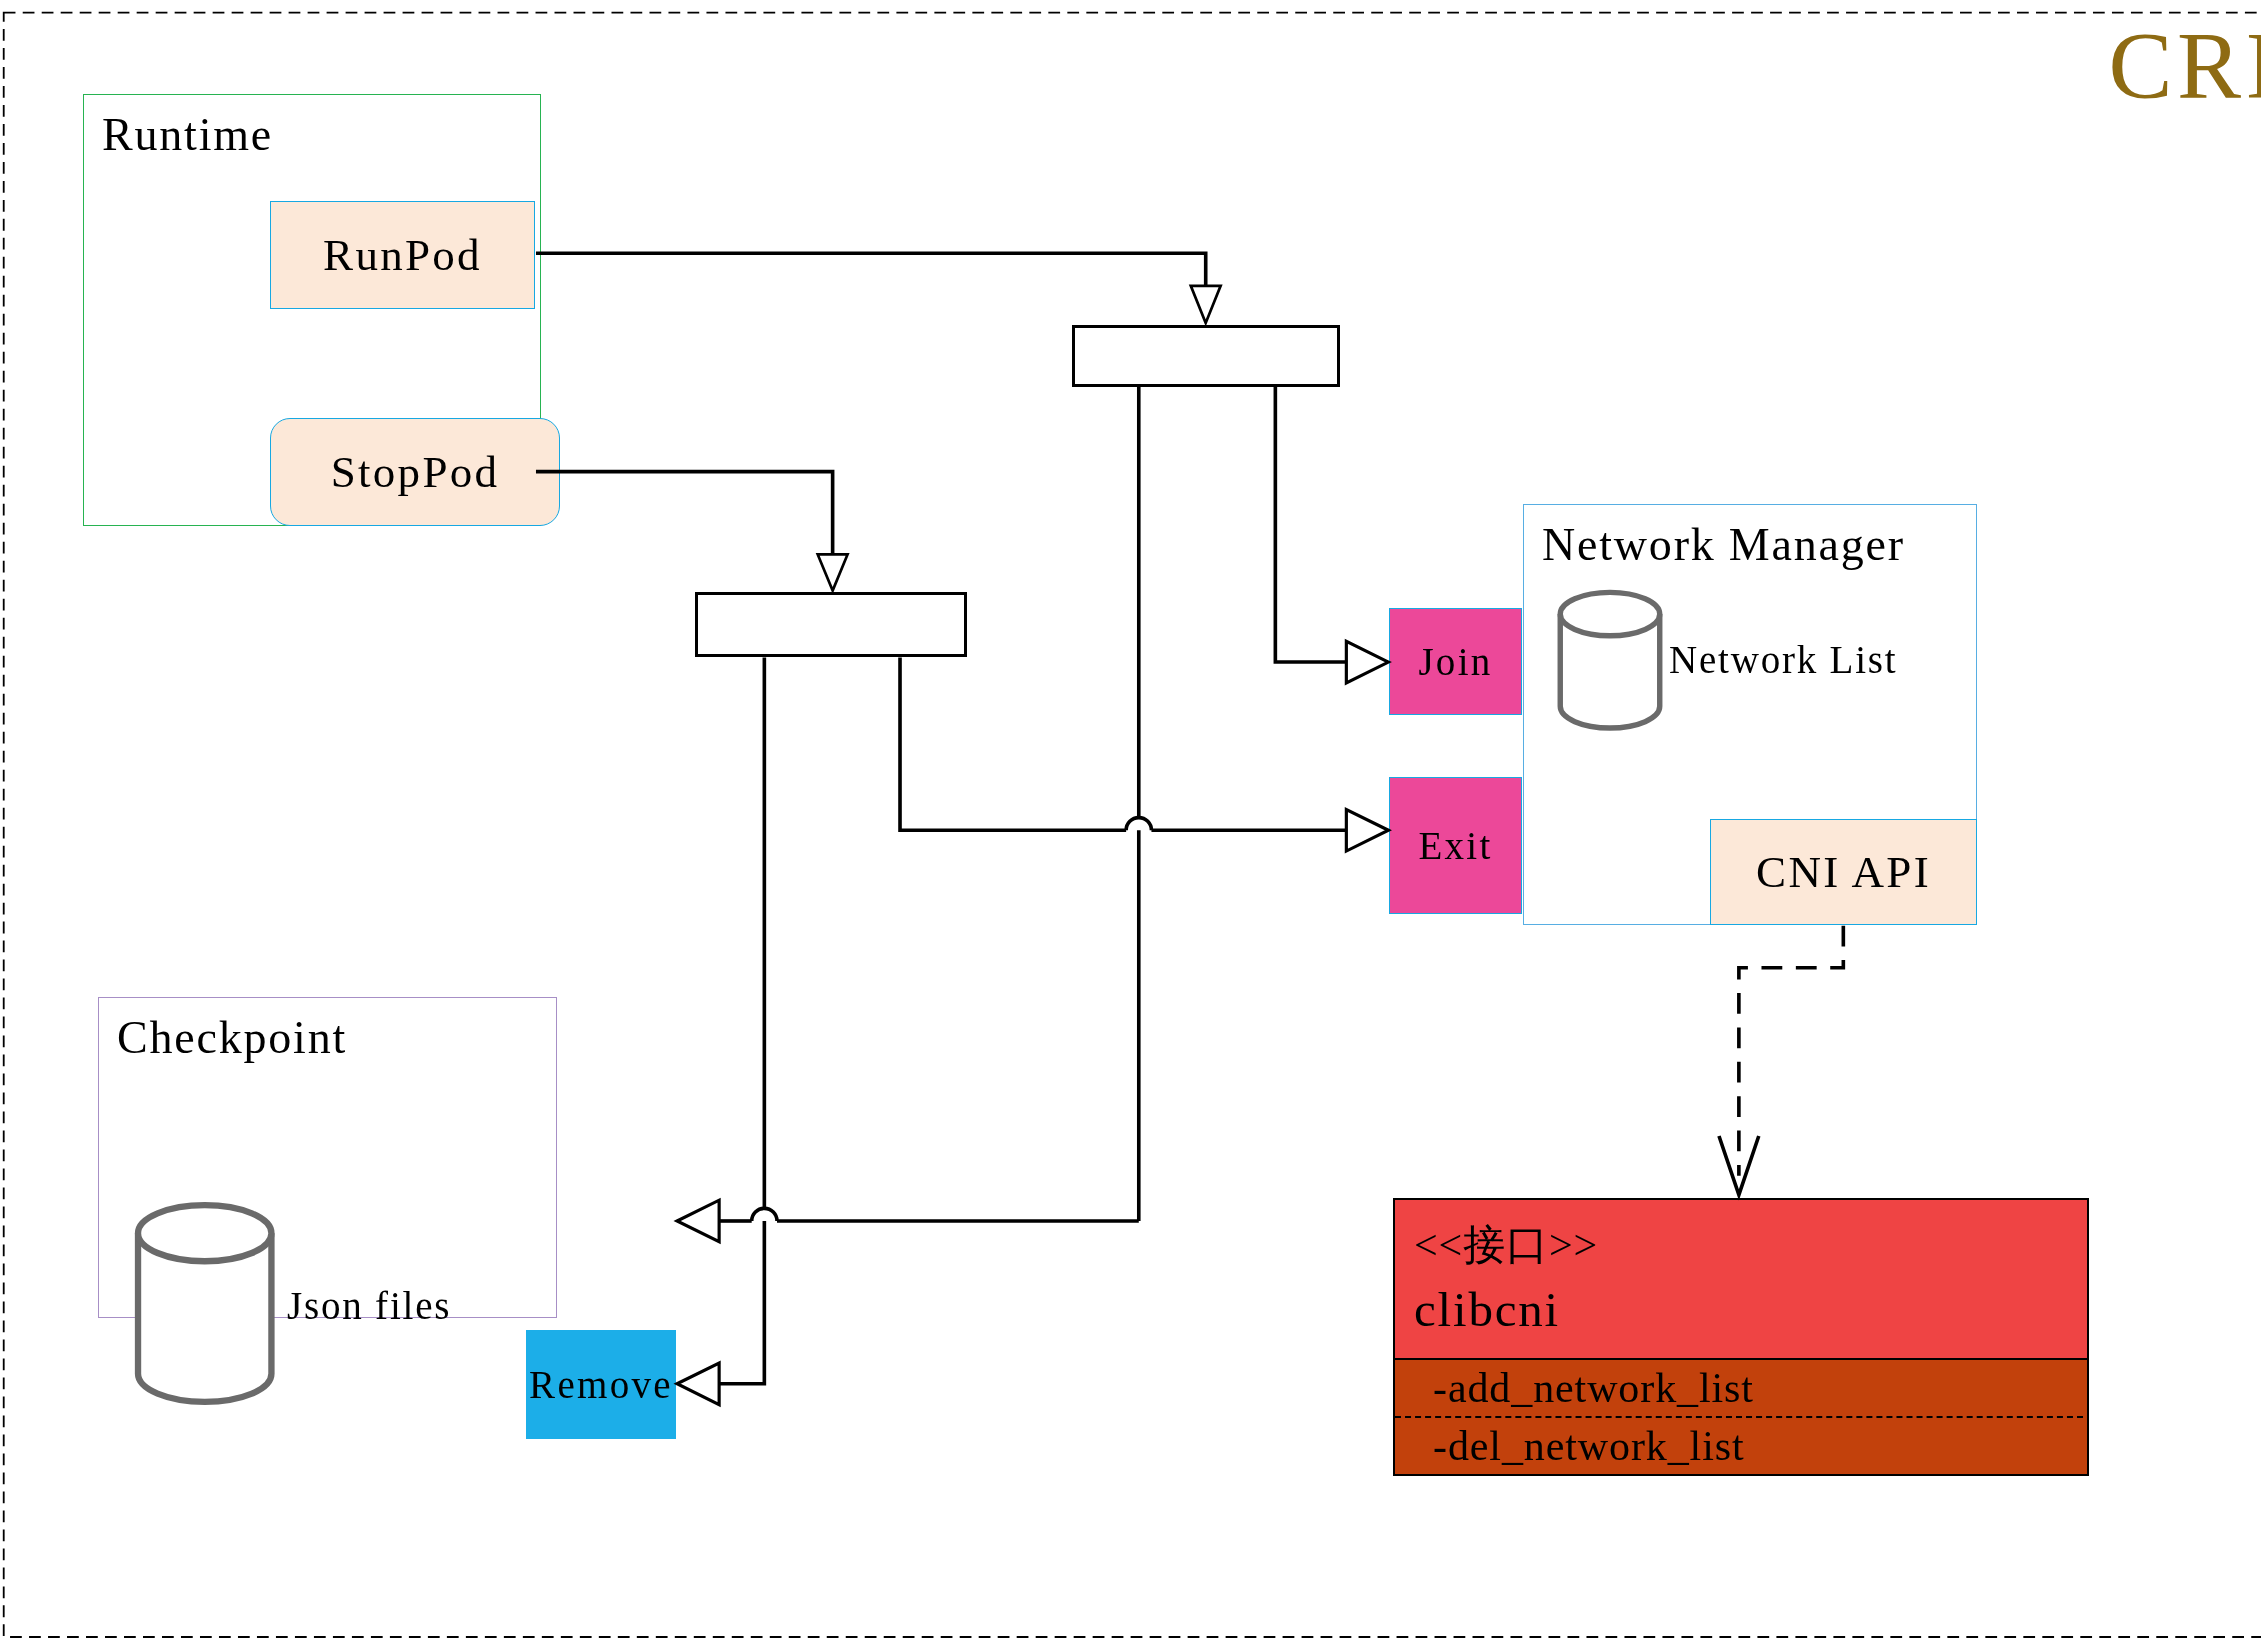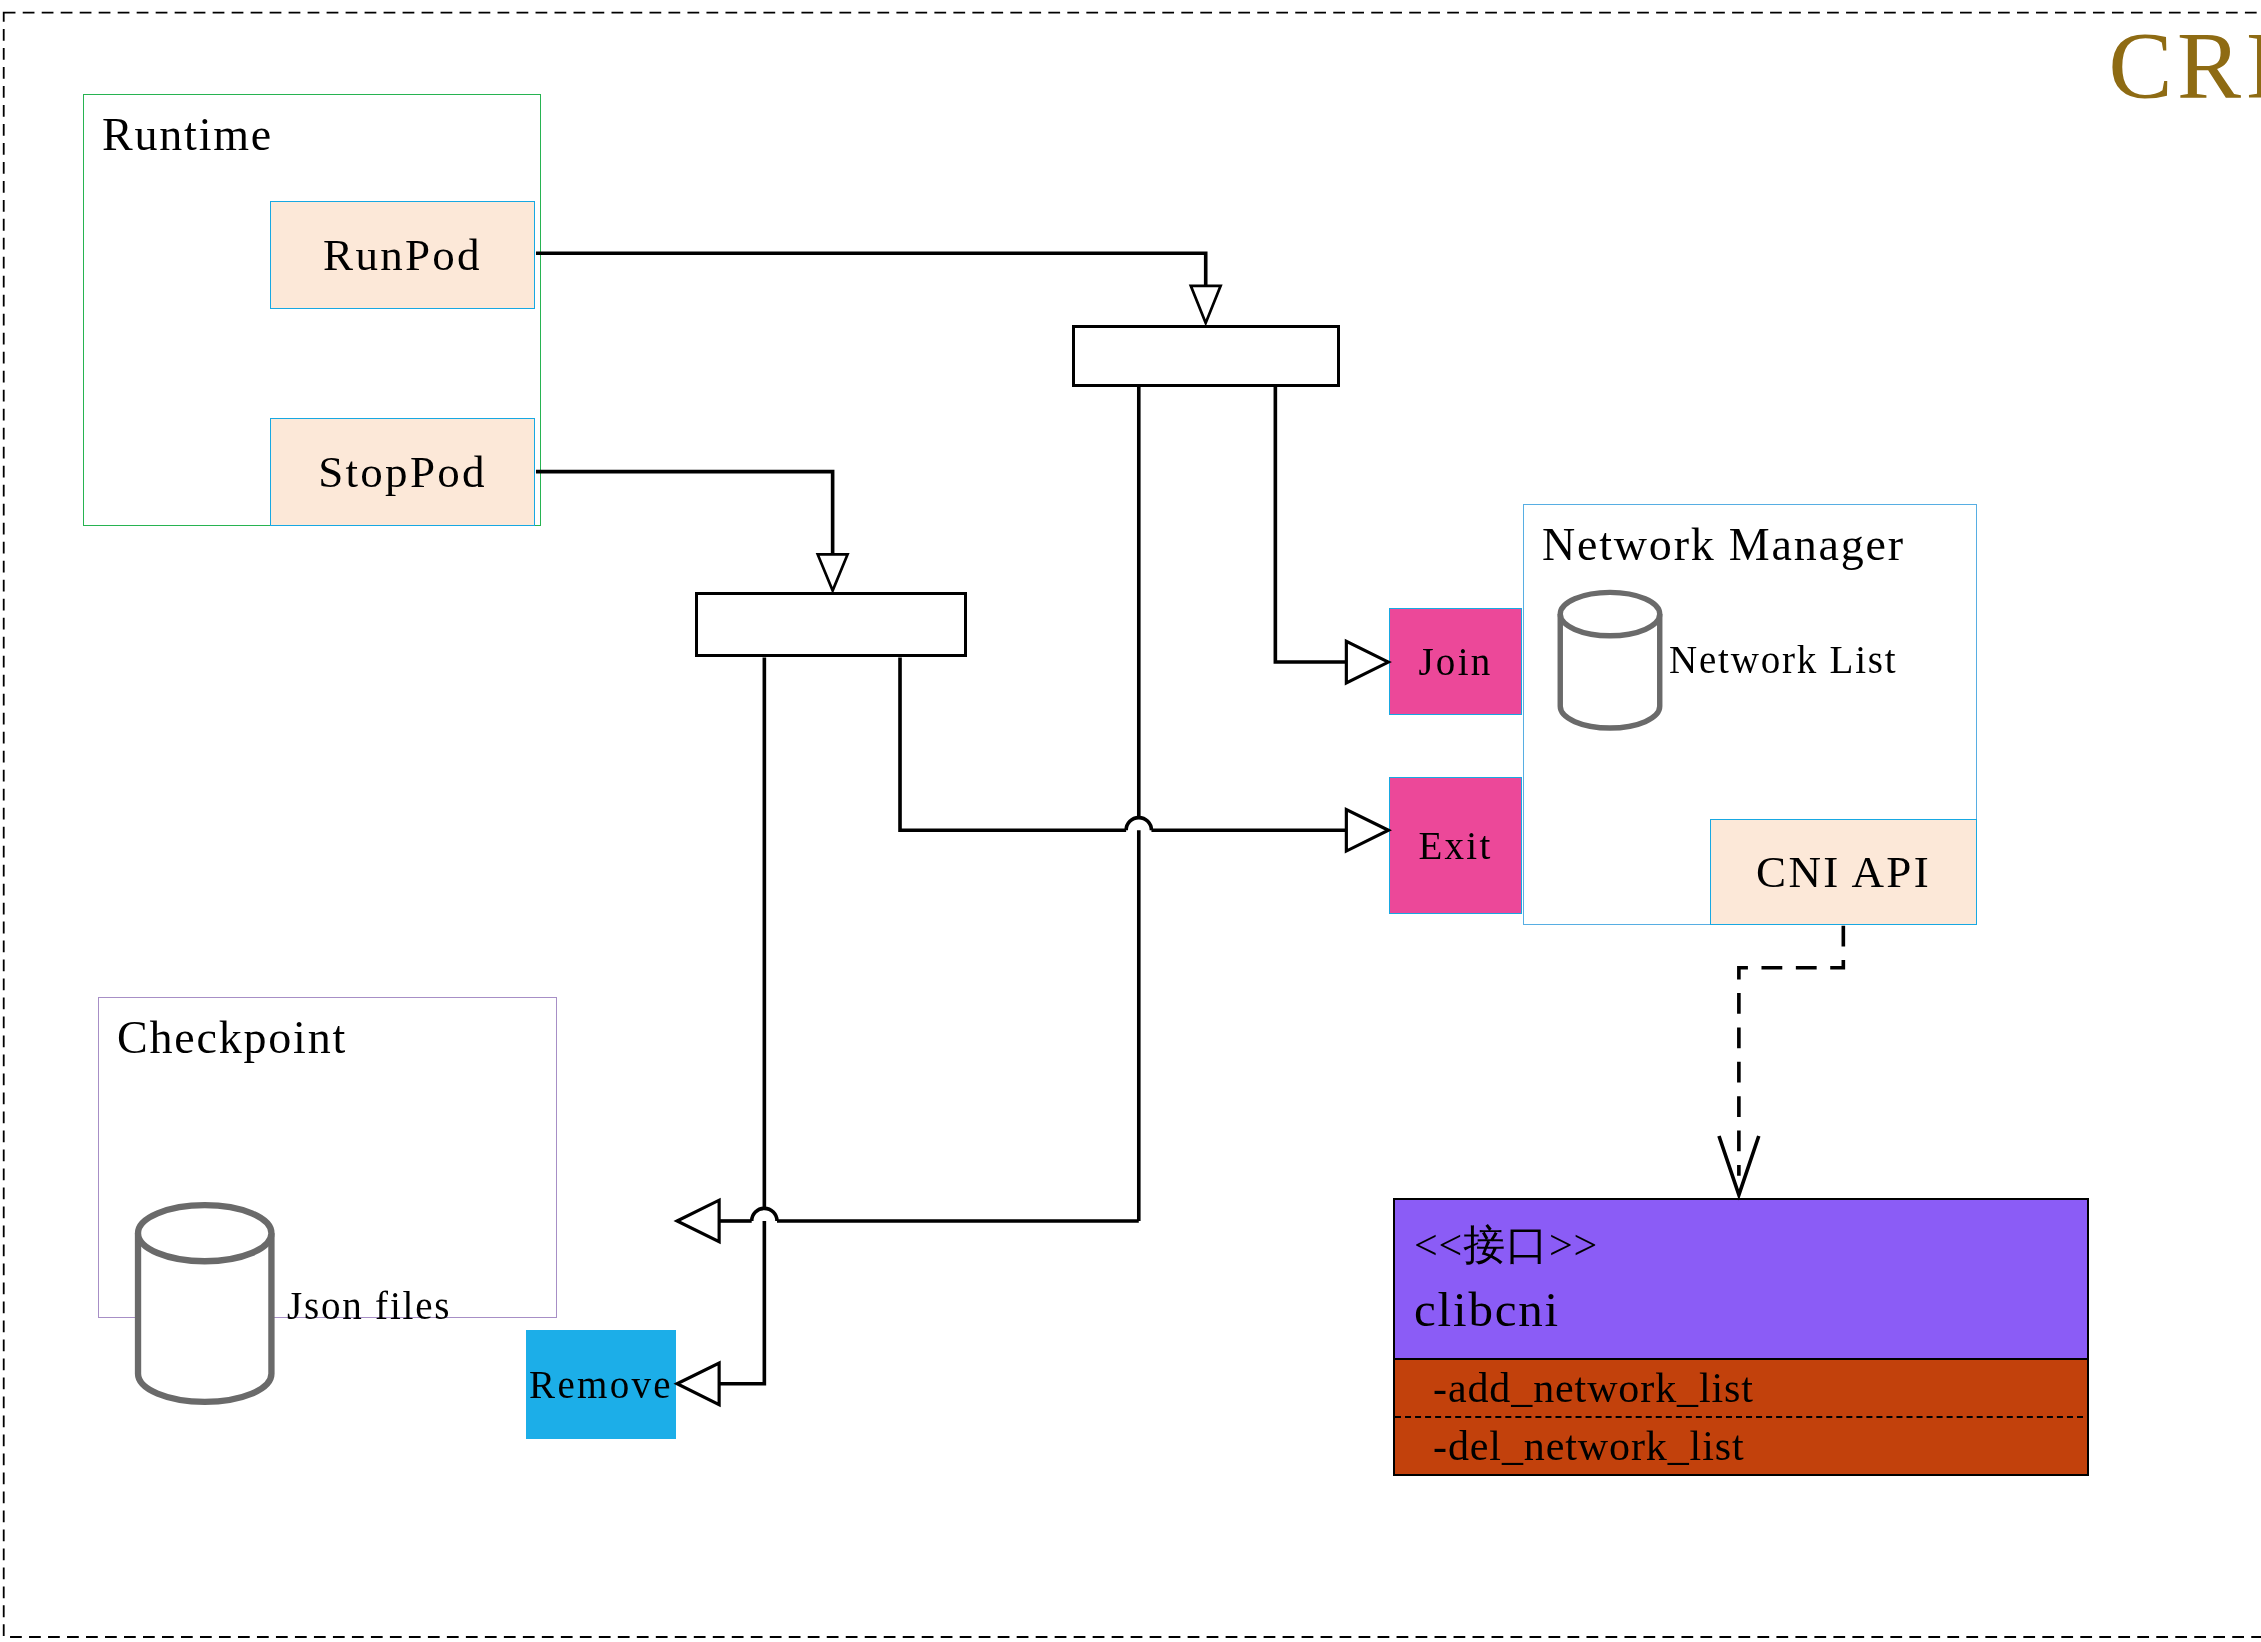--- a/index.html
+++ b/index.html
@@ -23,41 +23,41 @@
   #checkpoint-box{left:82px;top:997px;width:459px;height:321px;border:1.4px solid #a78fc6;margin-left:16px;}
   
   .node{
     display:flex;align-items:center;justify-content:center;
     text-align:center;white-space:nowrap;letter-spacing:2.3px;
   }
   .peach{background:#fce8d8;border:1.4px solid #17a8e2;font-size:45px;}
   .green{background:#ec4899;border:1.4px solid #17a8e2;font-size:39px;}
   .cyan{background:#1caee8;border:none;font-size:39px;}
   #runpod-box{left:270px;top:201px;width:265px;height:108px;}
-  #stoppod-box{left:270px;top:418px;width:265px;height:108px;}
+  #stoppod-box{left:270px;top:418px;width:290px;height:108px;border-radius:20px;}
   #cni-api-box{left:1710px;top:819px;width:267px;height:106px;}
   #join-box{left:1389px;top:608px;width:133px;height:107px;}
   #exit-box{left:1389px;top:777px;width:133px;height:137px;}
   #create-box{left:538px;top:1167px;width:138px;height:109px;}
   #remove-box{left:526px;top:1330px;width:150px;height:109px;}
   
   .junction{background:#ffffff;border:3.6px solid #000;}
   #junction1{left:1072px;top:325px;width:268px;height:62px;}
   #junction2{left:695px;top:592px;width:272px;height:65px;}
   
   .ds-label{position:absolute;font-size:39px;letter-spacing:1.8px;white-space:nowrap;}
   #network-list-label{left:1669px;top:637px;}
   #json-files-label{left:287px;top:1283px;}
   
   #clibcni-box{
     left:1393px;top:1198px;width:696px;height:278px;
     border:2.7px solid #000;background:#ffffff;
     display:flex;flex-direction:column;
   }
-  #clibcni-box .clib-header{height:158px;position:relative;background:#8b5cf6;}
+  #clibcni-box .clib-header{height:158px;position:relative;background:#ef4444;}
   #clibcni-box .stereotype{position:absolute;left:19px;top:17px;font-size:42px;letter-spacing:0.9px;}
   #clibcni-box .clib-name{position:absolute;left:19px;top:81px;font-size:49px;letter-spacing:1.8px;}
   #clibcni-box .clib-attrs{
     flex:1;background:#c2410c;border-top:2.7px solid #000;
     display:flex;flex-direction:column;
   }
   #clibcni-box .attr-row{
     flex:1;display:flex;align-items:center;
     padding-left:38px;font-size:42px;letter-spacing:0.9px;white-space:nowrap;
   }

